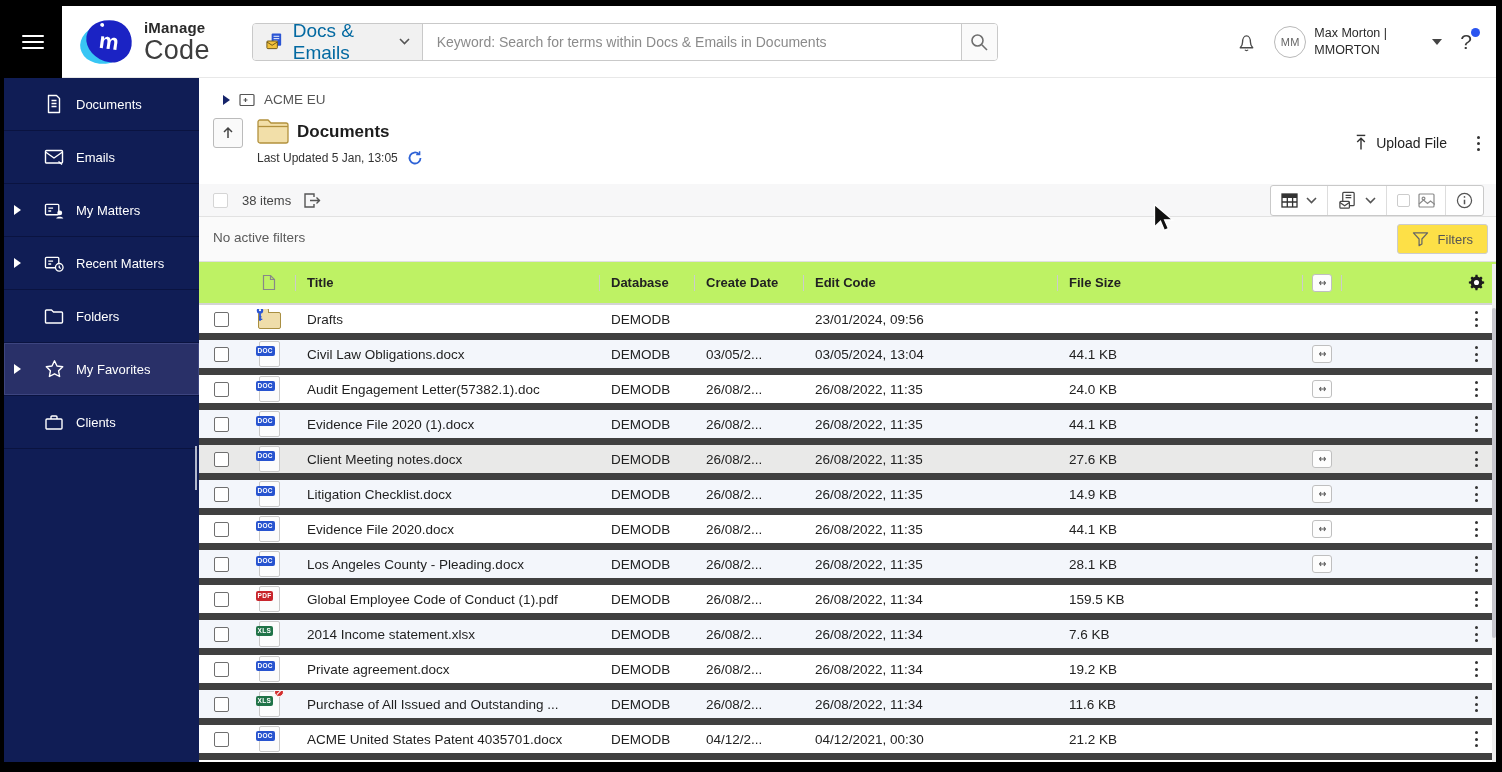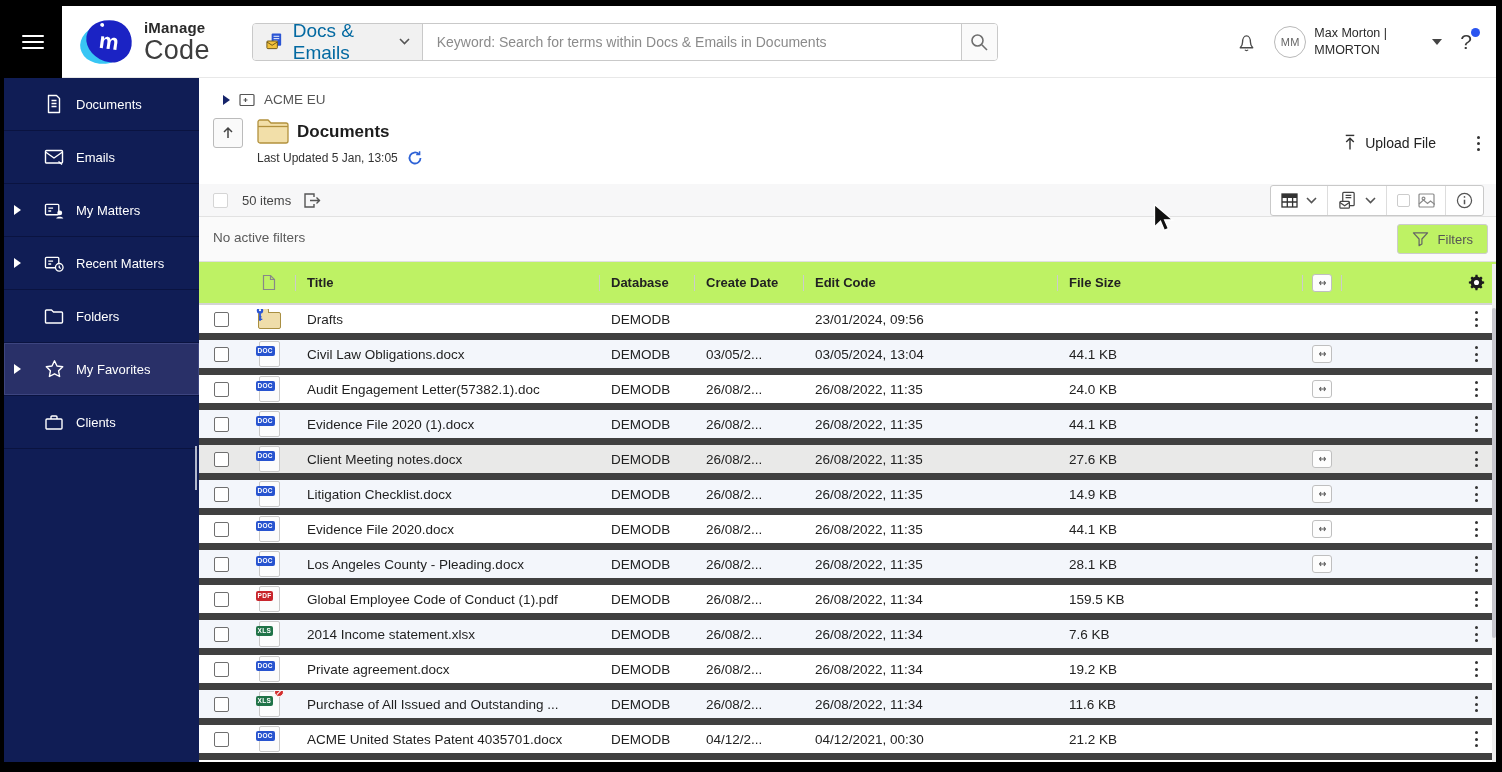--- a/index.html
+++ b/index.html
@@ -69,21 +69,21 @@
   .bc-arrow { width:0; height:0; border-top:5px solid transparent; border-bottom:5px solid transparent;
               border-left:7px solid #16246a; cursor:pointer;}
   .bc-label { font-size:13.5px; color:#555; cursor:pointer;}
 
   .up-btn { position:absolute; left:14px; top:40px; width:30px; height:30px; border:1px solid #bbb;
             border-radius:3px; background:#fafafa; display:flex; align-items:center; justify-content:center; cursor:pointer;}
   .folder-big { position:absolute; left:58px; top:40px; }
   .page-title { position:absolute; left:98px; top:44px; font-size:17px; font-weight:700; color:#1d1d1d;}
   .last-updated { position:absolute; left:58px; top:72px; display:flex; align-items:center; gap:9px;
                   font-size:12px; color:#333; }
-  .upload { position:absolute; right:60px; top:56px; display:flex; align-items:center; gap:7px;
+  .upload { position:absolute; right:49px; top:56px; display:flex; align-items:center; gap:7px;
             font-size:14px; color:#222; cursor:pointer; }
   .kebab { display:flex; flex-direction:column; align-items:center; cursor:pointer; padding:2px 4px;}
   .kebab i { width:3px; height:3px; background:#333; border-radius:50%; margin:1.6px 0; display:block;}
   .hdr-kebab { position:absolute; right:12px; top:54px; }
 
   .items-bar { position:absolute; left:0; right:0; top:106px; height:33px; background:#f7f7f8;
                border-bottom:1px solid #e2e2e2; display:flex; align-items:center; }
   .cbx { width:15px; height:15px; border:1px solid #6f6f6f; border-radius:2px; background:#fff;
          display:inline-block; cursor:pointer; }
   .cbx.light { border-color:#d5d5d5; }
@@ -93,21 +93,21 @@
   .view-group { position:absolute; right:12px; top:1px; height:31px; border:1px solid #c9c9c9;
                 border-radius:3px; background:#fff; display:flex; align-items:center; }
   .vg-seg { display:flex; align-items:center; gap:8px; padding:0 10px; height:100%; cursor:pointer;}
   .vg-seg + .vg-seg { border-left:1px solid #ddd; }
   .mini-cbx { width:13px; height:13px; border:1px solid #ccc; border-radius:2px; background:#fff;}
 
   .filters-bar { position:absolute; left:0; right:0; top:139px; height:45px; background:#fafafa;
                  border-bottom:1px solid #e0e0e0; }
   .filters-status { position:absolute; left:14px; top:13px; font-size:13.5px; color:#5a5a5a;}
   .filters-btn { position:absolute; right:8px; top:7px; height:30px; display:flex; align-items:center;
-                 gap:9px; padding:0 14px; border:1px solid #ccc; border-radius:3px; background:#bef264;
+                 gap:9px; padding:0 14px; border:1px solid #ccc; border-radius:3px; background:#fde047;
                  font-size:13px; color:#555; cursor:pointer;}
 
   
   .grid { display:grid; grid-template-columns:44px 52px 304px 95px 109px 254px 245px 40px 1fr 40px;
           align-items:center; }
   .thead { position:absolute; left:0; right:0; top:184px; height:43px; border-bottom:2px solid #d4d4d4;
            font-size:13px; font-weight:700; color:#222; background:#bef264;}
   .th { position:relative; height:100%; display:flex; align-items:center; padding-left:12px; }
   .th.cntr { justify-content:center; padding-left:0;}
   .th.sep::before { content:''; position:absolute; left:0; top:50%; transform:translateY(-50%);
@@ -330,21 +330,21 @@
       <span>Upload File</span>
     </div>
     <span class="kebab hdr-kebab">
         <i></i>
         <i></i>
         <i></i>
       </span>
 
     <div class="items-bar">
       <span class="cbx light"></span>
-      <span class="items-count">50 items</span>
+      <span class="items-count">38 items</span>
       <span class="export-ic">
         <svg width="19" height="17" viewBox="0 0 19 17" fill="none" stroke="#555" stroke-width="1.4">
             <path d="M11 5V2H2v13h9v-3"></path>
             <path d="M7 8.5h10M13.5 5.5l3 3-3 3"></path>
           </svg>
       </span>
       <div class="view-group">
         <div class="vg-seg">
           <svg width="17" height="15" viewBox="0 0 17 15">
               <rect x="1" y="1" width="15" height="13" fill="none" stroke="#333" stroke-width="1.3"></rect>

